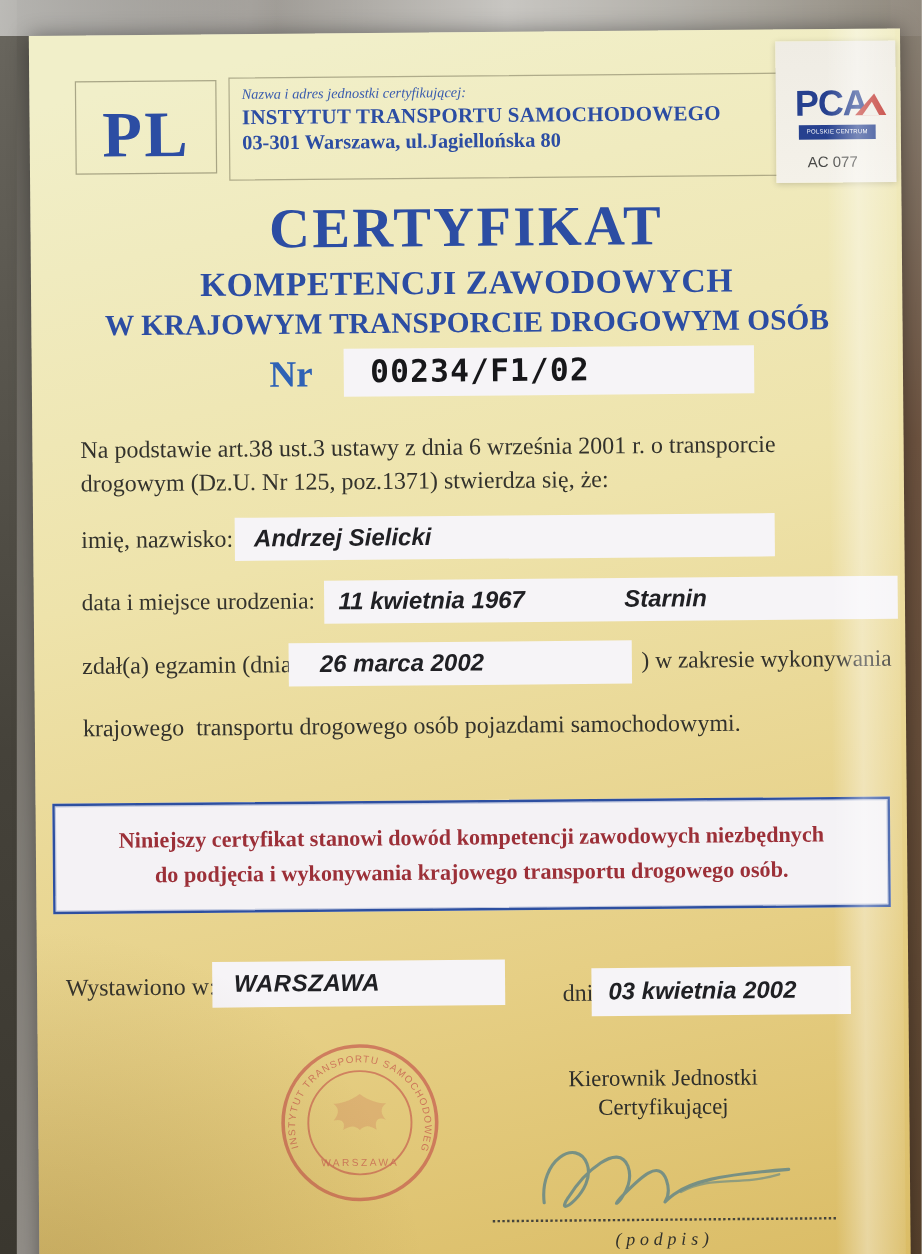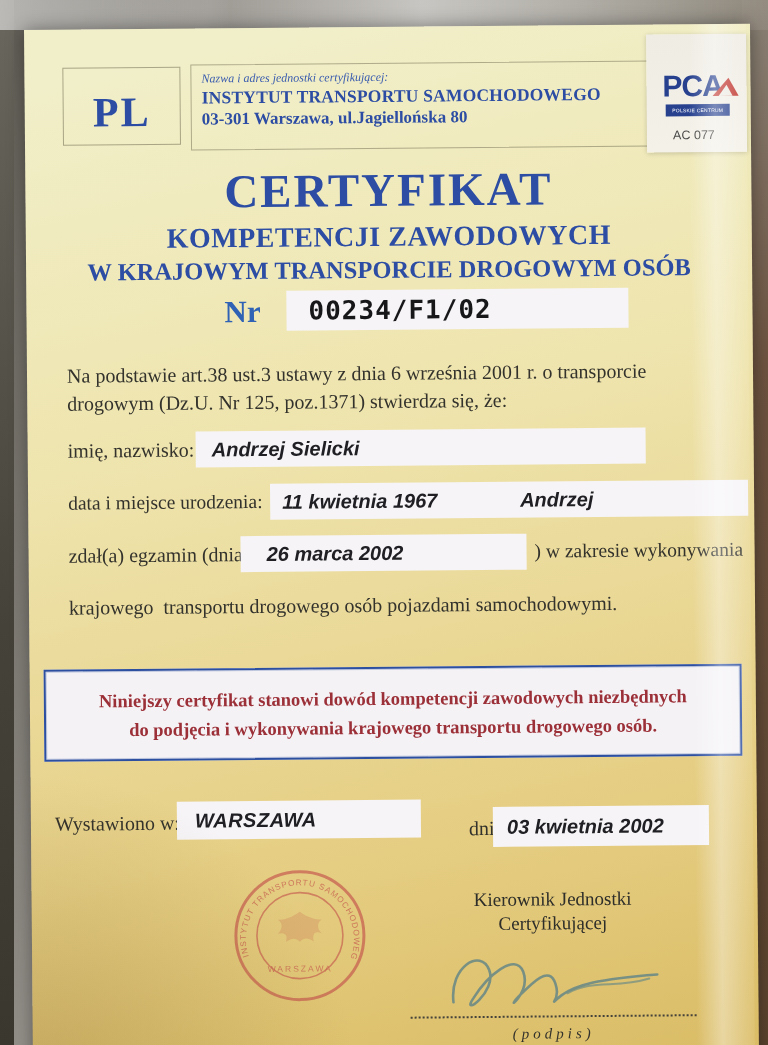--- a/index.html
+++ b/index.html
@@ -26,21 +26,21 @@
   .paper-shade { position:absolute; left:0; bottom:0; width:45%; height:30%;
     background:radial-gradient(ellipse at 0% 100%, rgba(120,90,30,.28), rgba(120,90,30,0) 70%);
     pointer-events:none; }
   .sheen-right { position:absolute; left:664px; top:0; width:58px; height:100%;
     background:linear-gradient(90deg,rgba(255,255,255,0) 0%,rgba(255,255,255,.38) 45%,rgba(255,255,255,.08) 100%);
     pointer-events:none; }
 
   
   .pl-box { position:absolute; left:38px; top:38px; width:118px; height:78px;
     border:1px solid rgba(110,105,80,.55); display:flex; align-items:center; justify-content:center; }
-  .pl-box span { font-weight:bold; font-size:42px; color:#2c4da3; letter-spacing:2px;margin-top:12px; }
+  .pl-box span { font-weight:bold; font-size:54px; color:#2c4da3; letter-spacing:2px;margin-top:12px; }
 
   .issuer-box { position:absolute; left:166px; top:36px; width:462px; height:86px;
     border:1px solid rgba(110,105,80,.5); display:flex; padding:5px 6px; }
   .its-logo { width:66px; text-align:center; }
   .its-caption { font-family:"Liberation Sans",sans-serif; font-size:6.5px; color:#3353a6; line-height:1.3; }
   .issuer-text { margin-left:4px; padding-top:1px; }
   .issuer-label { font-style:italic; font-size:12px; color:#3a5cae; }
   .issuer-name { font-weight:bold; font-size:17.5px; color:#2c4da3; letter-spacing:.2px; margin-top:1px; }
   .issuer-address { font-weight:600; font-size:17px; color:#2c4da3; margin-top:1px; }
 
@@ -152,21 +152,21 @@
   <div class="legal">Na podstawie art.38 ust.3 ustawy z dnia 6 września 2001 r. o transporcie drogowym (Dz.U. Nr 125, poz.1371) stwierdza się, że:</div>
 
   <div class="lbl name-lbl">imię, nazwisko:</div>
   <div class="wbox name-box">
     <span class="fill">Andrzej Sielicki</span>
   </div>
 
   <div class="lbl birth-lbl">data i miejsce urodzenia:</div>
   <div class="wbox birth-box">
     <span class="fill birth-date">11 kwietnia 1967</span>
-    <span class="fill">Andrzej</span>
+    <span class="fill">Starnin</span>
   </div>
 
   <div class="lbl exam-lbl">zdał(a) egzamin (dnia</div>
   <div class="wbox exam-box">
     <span class="fill">26 marca 2002</span>
   </div>
   <div class="lbl exam-suffix">) w zakresie wykonywania</div>
   <div class="scope">krajowego  transportu drogowego osób pojazdami samochodowymi.</div>
 
   <div class="statement">

